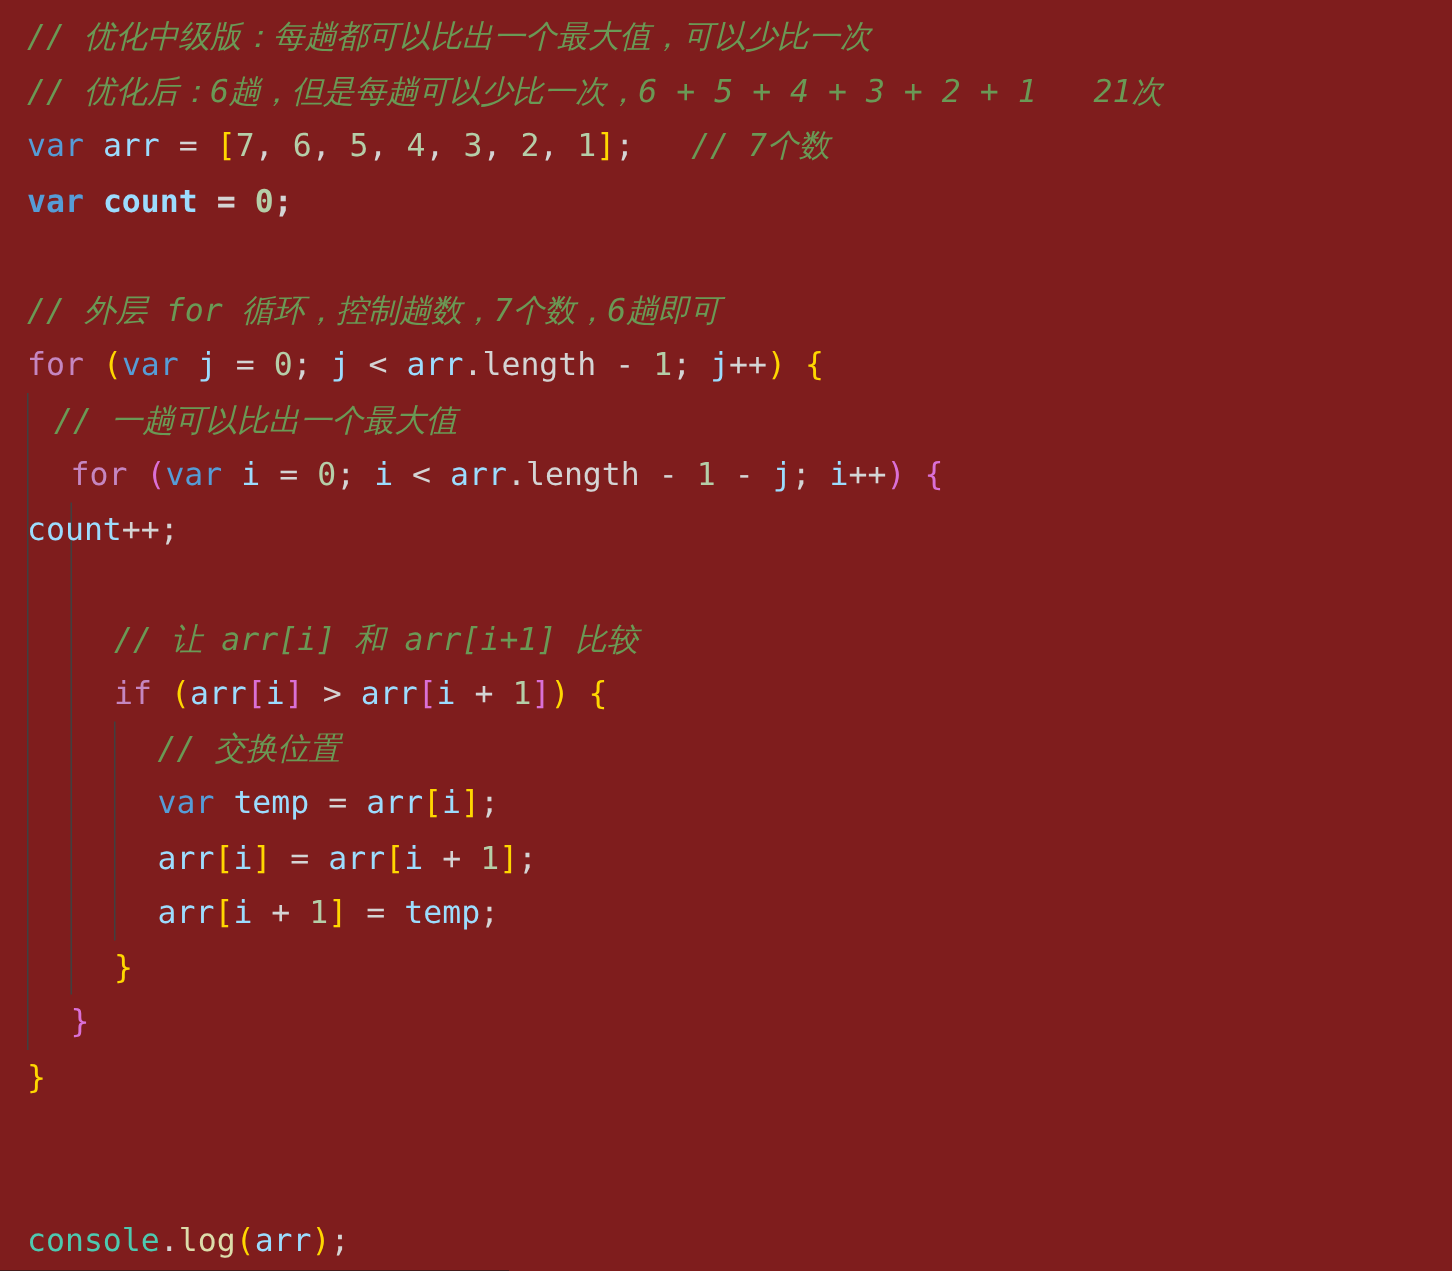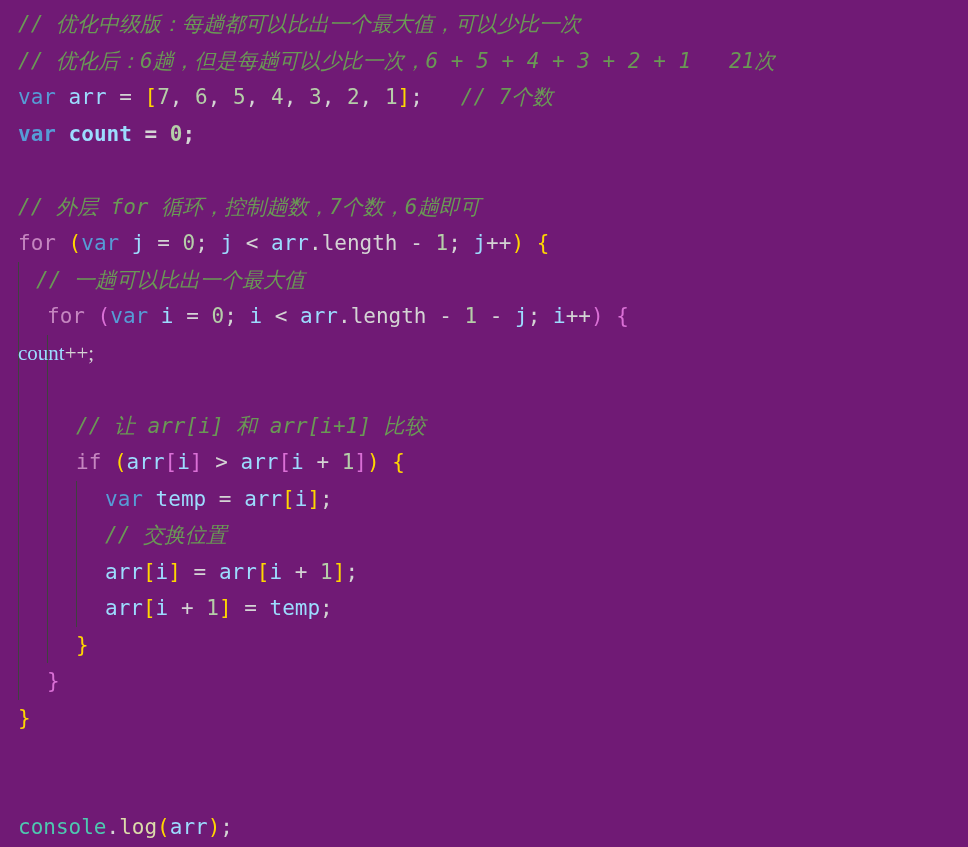--- a/index.html
+++ b/index.html
@@ -4,21 +4,21 @@
 <style>
   html, body {
     margin: 0;
     padding: 0;
     background: #1b1b1b;
   }
   #editor {
     position: relative;
     width: 968px;
     height: 847px;
-    background: #701a75;
+    background: #7f1d1d;
     overflow: hidden;
     font-family: "DejaVu Sans Mono", "Liberation Mono", monospace;
     font-size: 21px;
     line-height: 36.5px;
     -webkit-font-smoothing: antialiased;
   }
   .code-area {
     position: absolute;
     left: 0;
     top: 6px;
@@ -71,26 +71,26 @@
   <div class="code-area">
       <div class="line" style="padding-left: 18px;"><span class="t-comment">// 优化中级版：每趟都可以比出一个最大值，可以少比一次</span></div>
       <div class="line" style="padding-left: 18px;"><span class="t-comment">// 优化后：6趟，但是每趟可以少比一次，6 + 5 + 4 + 3 + 2 + 1   21次</span></div>
       <div class="line" style="padding-left: 18px;"><span class="t-keyword">var</span><span class="t-plain"> </span><span class="t-var">arr</span><span class="t-plain"> </span><span class="t-op">=</span><span class="t-plain"> </span><span class="t-bracket1">[</span><span class="t-num">7</span><span class="t-plain">, </span><span class="t-num">6</span><span class="t-plain">, </span><span class="t-num">5</span><span class="t-plain">, </span><span class="t-num">4</span><span class="t-plain">, </span><span class="t-num">3</span><span class="t-plain">, </span><span class="t-num">2</span><span class="t-plain">, </span><span class="t-num">1</span><span class="t-bracket1">]</span><span class="t-plain">;   </span><span class="t-comment">// 7个数</span></div>
       <div class="line" style="padding-left: 18px; font-weight: bold;"><span class="t-keyword">var</span><span class="t-plain"> </span><span class="t-var">count</span><span class="t-plain"> </span><span class="t-op">=</span><span class="t-plain"> </span><span class="t-num">0</span><span class="t-plain">;</span></div>
       <div class="line" style="padding-left: 18px;">&nbsp;</div>
       <div class="line" style="padding-left: 18px;"><span class="t-comment">// 外层 for 循环，控制趟数，7个数，6趟即可</span></div>
       <div class="line" style="padding-left: 18px;"><span class="t-control">for</span><span class="t-plain"> </span><span class="t-bracket1">(</span><span class="t-keyword">var</span><span class="t-plain"> </span><span class="t-var">j</span><span class="t-plain"> </span><span class="t-op">=</span><span class="t-plain"> </span><span class="t-num">0</span><span class="t-plain">; </span><span class="t-var">j</span><span class="t-plain"> </span><span class="t-op">&lt;</span><span class="t-plain"> </span><span class="t-var">arr</span><span class="t-plain">.</span><span class="t-prop">length</span><span class="t-plain"> </span><span class="t-op">-</span><span class="t-plain"> </span><span class="t-num">1</span><span class="t-plain">; </span><span class="t-var">j</span><span class="t-plain">++</span><span class="t-bracket1">)</span><span class="t-plain"> </span><span class="t-bracket1">{</span></div>
       <div class="line" style="padding-left: 36px;"><span class="t-comment">// 一趟可以比出一个最大值</span></div>
       <div class="line" style="padding-left: 47px;"><span class="t-control">for</span><span class="t-plain"> </span><span class="t-bracket2">(</span><span class="t-keyword">var</span><span class="t-plain"> </span><span class="t-var">i</span><span class="t-plain"> </span><span class="t-op">=</span><span class="t-plain"> </span><span class="t-num">0</span><span class="t-plain">; </span><span class="t-var">i</span><span class="t-plain"> </span><span class="t-op">&lt;</span><span class="t-plain"> </span><span class="t-var">arr</span><span class="t-plain">.</span><span class="t-prop">length</span><span class="t-plain"> </span><span class="t-op">-</span><span class="t-plain"> </span><span class="t-num">1</span><span class="t-plain"> </span><span class="t-op">-</span><span class="t-plain"> </span><span class="t-var">j</span><span class="t-plain">; </span><span class="t-var">i</span><span class="t-plain">++</span><span class="t-bracket2">)</span><span class="t-plain"> </span><span class="t-bracket2">{</span></div>
-      <div class="line" style=" font-family: Liberation Serif, serif;"><span class="t-var">count</span><span class="t-plain">++;</span></div>
+      <div class="line" style=""><span class="t-var">count</span><span class="t-plain">++;</span></div>
       <div class="line" style="padding-left: 76px;">&nbsp;</div>
       <div class="line" style="padding-left: 76px;"><span class="t-comment">// 让 arr[i] 和 arr[i+1] 比较</span></div>
       <div class="line" style="padding-left: 76px;"><span class="t-control">if</span><span class="t-plain"> </span><span class="t-bracket1">(</span><span class="t-var">arr</span><span class="t-bracket2">[</span><span class="t-var">i</span><span class="t-bracket2">]</span><span class="t-plain"> </span><span class="t-op">&gt;</span><span class="t-plain"> </span><span class="t-var">arr</span><span class="t-bracket2">[</span><span class="t-var">i</span><span class="t-plain"> </span><span class="t-op">+</span><span class="t-plain"> </span><span class="t-num">1</span><span class="t-bracket2">]</span><span class="t-bracket1">)</span><span class="t-plain"> </span><span class="t-bracket1">{</span></div>
+      <div class="line" style="padding-left: 105px;"><span class="t-comment">// 交换位置</span></div>
       <div class="line" style="padding-left: 105px;"><span class="t-keyword">var</span><span class="t-plain"> </span><span class="t-var">temp</span><span class="t-plain"> </span><span class="t-op">=</span><span class="t-plain"> </span><span class="t-var">arr</span><span class="t-bracket1">[</span><span class="t-var">i</span><span class="t-bracket1">]</span><span class="t-plain">;</span></div>
-      <div class="line" style="padding-left: 105px;"><span class="t-comment">// 交换位置</span></div>
       <div class="line" style="padding-left: 105px;"><span class="t-var">arr</span><span class="t-bracket1">[</span><span class="t-var">i</span><span class="t-bracket1">]</span><span class="t-plain"> </span><span class="t-op">=</span><span class="t-plain"> </span><span class="t-var">arr</span><span class="t-bracket1">[</span><span class="t-var">i</span><span class="t-plain"> </span><span class="t-op">+</span><span class="t-plain"> </span><span class="t-num">1</span><span class="t-bracket1">]</span><span class="t-plain">;</span></div>
       <div class="line" style="padding-left: 105px;"><span class="t-var">arr</span><span class="t-bracket1">[</span><span class="t-var">i</span><span class="t-plain"> </span><span class="t-op">+</span><span class="t-plain"> </span><span class="t-num">1</span><span class="t-bracket1">]</span><span class="t-plain"> </span><span class="t-op">=</span><span class="t-plain"> </span><span class="t-var">temp</span><span class="t-plain">;</span></div>
       <div class="line" style="padding-left: 76px;"><span class="t-bracket1">}</span></div>
       <div class="line" style="padding-left: 47px;"><span class="t-bracket2">}</span></div>
       <div class="line" style="padding-left: 18px;"><span class="t-bracket1">}</span></div>
       <div class="line" style="padding-left: 18px;">&nbsp;</div>
       <div class="line" style="padding-left: 18px;">&nbsp;</div>
       <div class="line" style="padding-left: 18px;"><span class="t-class">console</span><span class="t-plain">.</span><span class="t-func">log</span><span class="t-bracket1">(</span><span class="t-var">arr</span><span class="t-bracket1">)</span><span class="t-plain">;</span></div>
       <div class="line" style="padding-left: 18px;"></div>
     </div>

